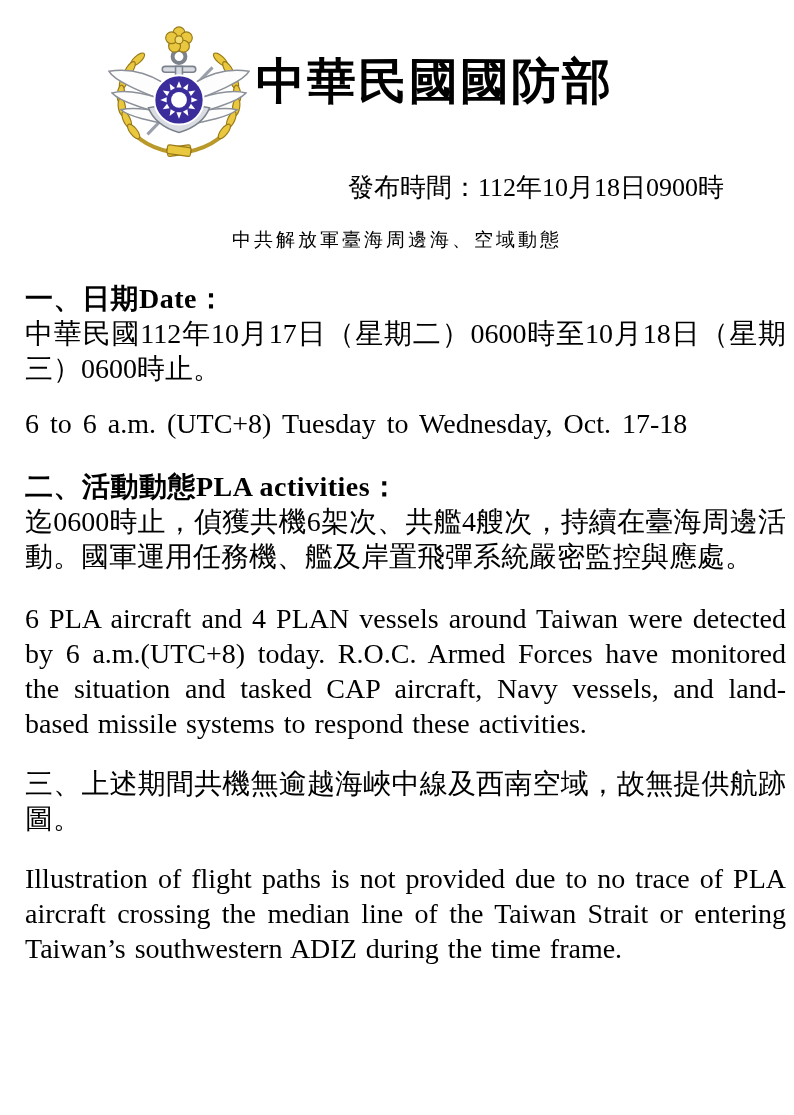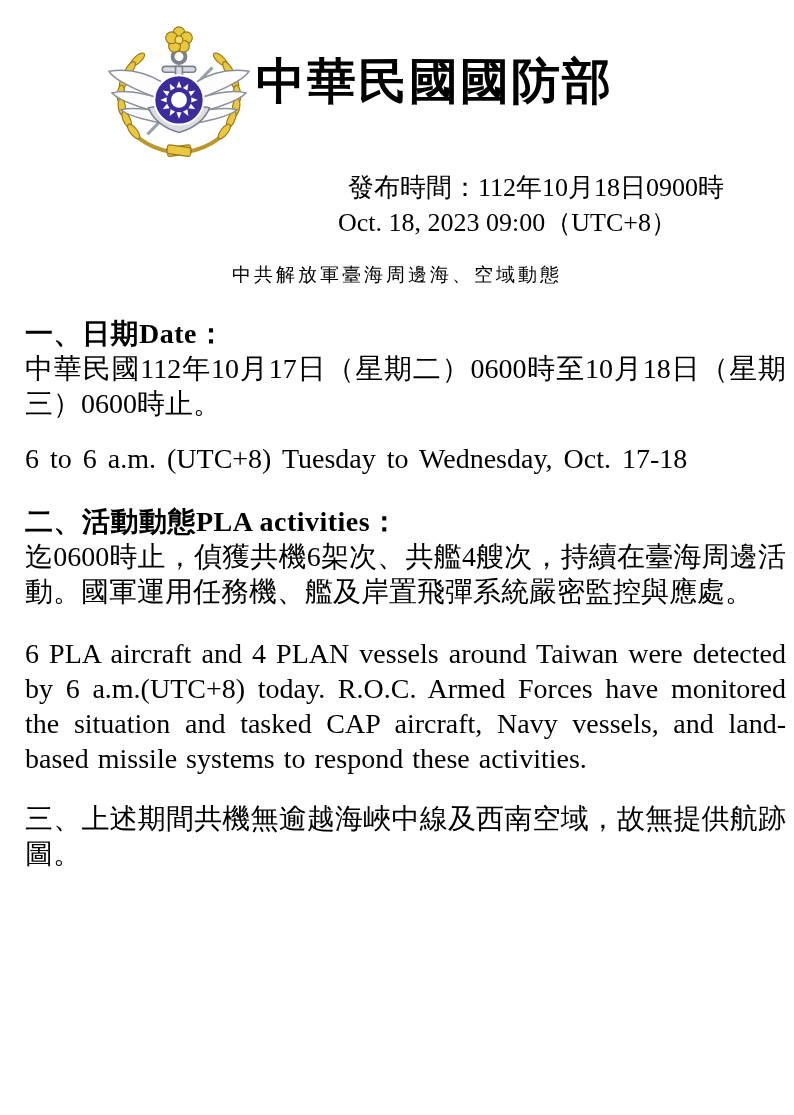--- a/index.html
+++ b/index.html
@@ -120,33 +120,33 @@
         <circle cx="76" cy="16" r="4" fill="#f4de74"></circle>
       </g>
     </svg>
     <div class="agency">
       <div class="agency-cn">中華民國國防部</div>
     </div>
   </div>
 
   <div class="release">
     <div class="release-cn">發布時間：112年10月18日0900時</div>
-    <div class="release-en">Oct. 18, 2023 09:00（UTC+8）</div>
   </div>
 
   <div class="doc-title">
     <div class="doc-title-cn">中共解放軍臺海周邊海、空域動態</div>
   </div>
 
   <div class="content">
 
     <p class="sec-heading">一、日期Date：</p>
     <p class="cn-body">中華民國112年10月17日（星期二）0600時至10月18日（星期三）0600時止。</p>
     <p class="en-single">6 to 6 a.m. (UTC+8) Tuesday  to Wednesday,  Oct. 17-18</p>
 
     <p class="sec-heading h2">二、活動動態PLA activities：</p>
     <p class="cn-body">迄0600時止，偵獲共機6架次、共艦4艘次，持續在臺海周邊活動。國軍運用任務機、艦及岸置飛彈系統嚴密監控與應處。</p>
     <p class="en-para">6 PLA aircraft and 4 PLAN vessels around Taiwan were detected by 6 a.m.(UTC+8) today. R.O.C. Armed Forces have monitored the situation and tasked CAP aircraft, Navy vessels, and land-based missile systems to respond these activities.</p>
 
     <p class="cn-body cn-sec3">三、上述期間共機無逾越海峽中線及西南空域，故無提供航跡圖。</p>
+    <p class="en-para en-last">Illustration of flight paths is not provided due to no trace of PLA aircraft crossing the median line of the Taiwan Strait or entering Taiwan’s southwestern ADIZ during the time frame.</p>
 
   </div>
 </div>
 
 </body></html>

